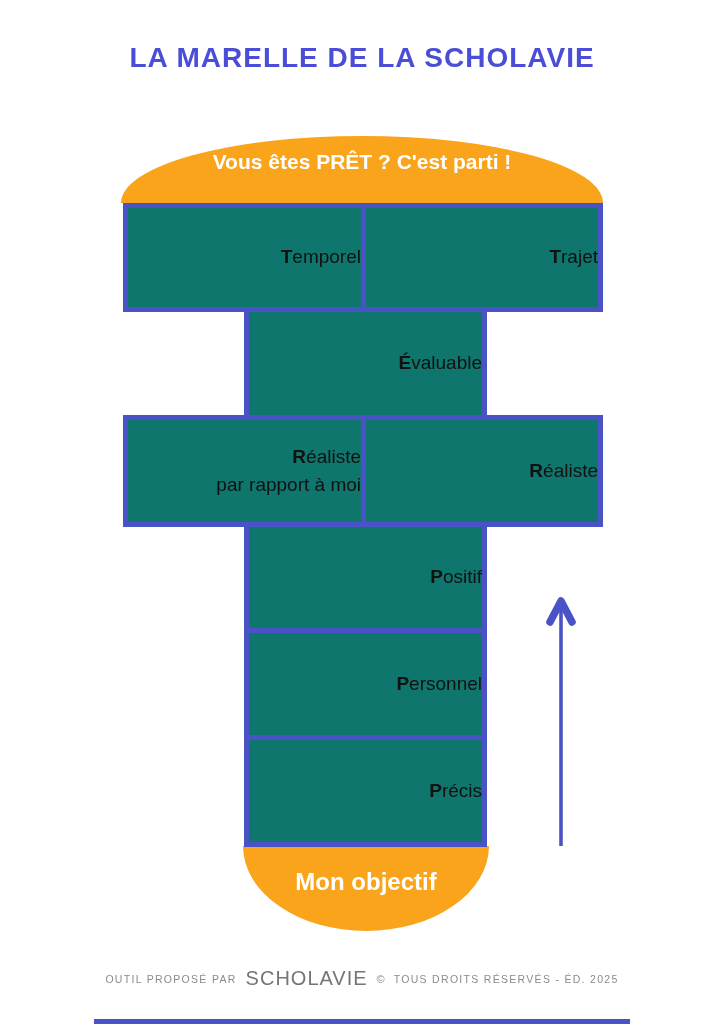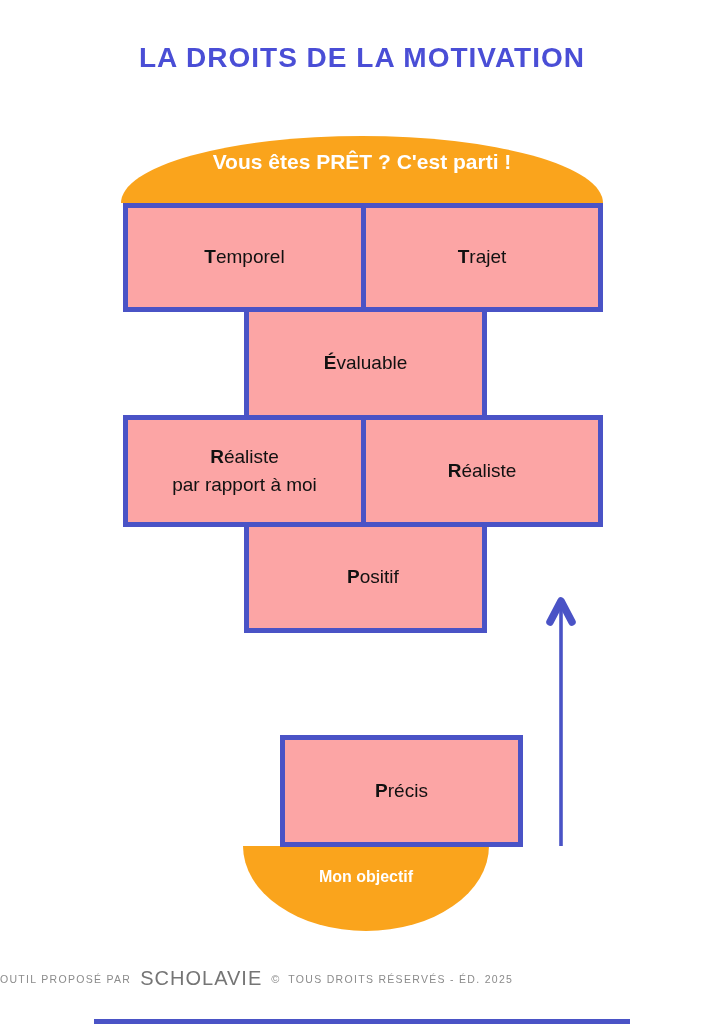--- a/index.html
+++ b/index.html
@@ -25,57 +25,57 @@
     box-sizing:border-box;color:#fff;font-weight:700;z-index:1;text-align:center;
   }
   .ellipse-top{
     left:121px;top:136px;width:482px;height:67px;
     border-radius:50% 50% 0 0 / 100% 100% 0 0;
     align-items:flex-end;padding-bottom:29px;font-size:21px;
   }
   .ellipse-bottom{
     left:243px;top:846px;width:246px;height:85px;
     border-radius:0 0 50% 50% / 0 0 100% 100%;
-    align-items:flex-start;padding-top:22px;font-size:16px;
+    align-items:flex-start;padding-top:22px;font-size:24px;
   }
   .box{
-    position:absolute;box-sizing:border-box;background:#fca5a5;
+    position:absolute;box-sizing:border-box;background:#0f766e;
     border:5px solid var(--purple-border);
-    display:flex;flex-direction:column;align-items:center;justify-content:center;
+    display:flex;flex-direction:column;align-items:flex-end;justify-content:center;
     font-size:19px;color:var(--text-black);line-height:1.5;z-index:2;text-align:center;
   }
   .box b{font-weight:700;}
   #box-temporel{left:123px;top:203px;width:243px;height:109px;}
   #box-trajet{left:361px;top:203px;width:242px;height:109px;}
   #box-evaluable{left:244px;top:307px;width:243px;height:113px;}
   #box-realiste-moi{left:123px;top:415px;width:243px;height:112px;}
   #box-realiste-contexte{left:361px;top:415px;width:242px;height:112px;}
   #box-positif{left:244px;top:522px;width:243px;height:111px;padding-left:15px;}
   #box-personnel{left:244px;top:628px;width:243px;height:112px;}
-  #box-precis{left:244px;top:735px;width:243px;height:112px;margin-left:36px;}
+  #box-precis{left:244px;top:735px;width:243px;height:112px;}
   .arrow{position:absolute;left:545px;top:594px;width:32px;height:254px;z-index:2;}
   .footer{
     position:absolute;top:967px;left:0;width:100%;
-    display:flex;justify-content:flex-start;align-items:center;gap:9px;
+    display:flex;justify-content:center;align-items:center;gap:9px;
     color:var(--footer-gray);white-space:nowrap;
   }
   .f-small{font-size:10.5px;letter-spacing:1.3px;}
   .f-logo{font-size:20px;font-weight:400;letter-spacing:1px;color:var(--logo-gray);}
   .f-copy{font-size:11px;}
   .bottom-strip{
     position:absolute;left:94px;top:1019px;width:536px;height:5px;
     background:var(--purple-border);
   }
 </style>
 </head>
 <body>
 
 <div class="canvas">
 
-  <div class="title">LA DROITS DE LA MOTIVATION</div>
+  <div class="title">LA MARELLE DE LA SCHOLAVIE</div>
 
   <div class="ellipse ellipse-top">
     <span>Vous êtes PRÊT ? C'est parti !</span>
   </div>
 
   <div class="box" id="box-temporel">
     <div><b>T</b><span>emporel</span></div>
   </div>
 
   <div class="box" id="box-evaluable">
@@ -92,20 +92,23 @@
   </div>
 
   <div class="box" id="box-realiste-contexte">
     <div><b>R</b><span>éaliste</span></div>
   </div>
 
   <div class="box" id="box-positif">
     <div><b>P</b><span>ositif</span></div>
   </div>
 
+  <div class="box" id="box-personnel">
+    <div><b>P</b><span>ersonnel</span></div>
+  </div>
 
   <div class="box" id="box-precis">
     <div><b>P</b><span>récis</span></div>
   </div>
 
   <div class="ellipse ellipse-bottom">
     <span>Mon objectif</span>
   </div>
 
   <svg class="arrow" viewBox="0 0 32 254" xmlns="http://www.w3.org/2000/svg">

